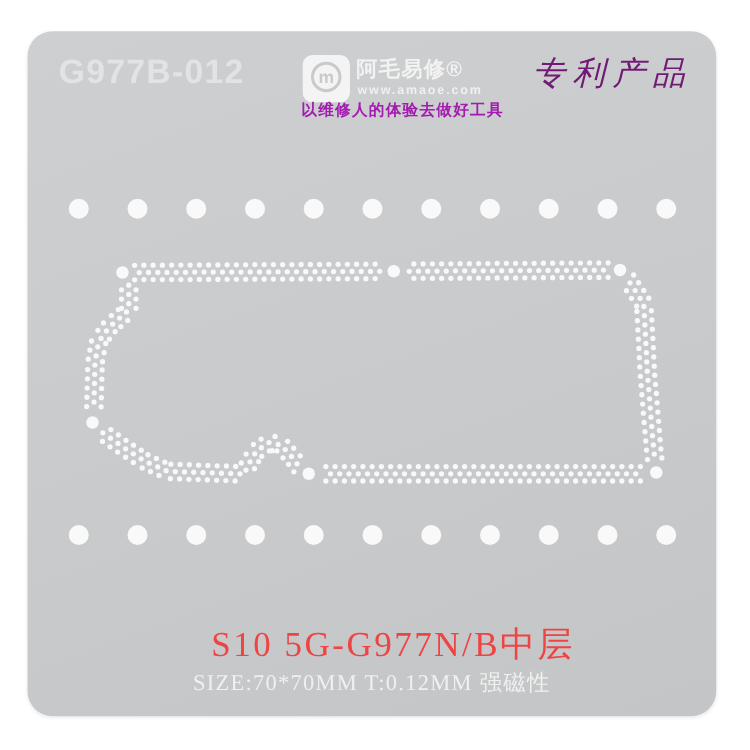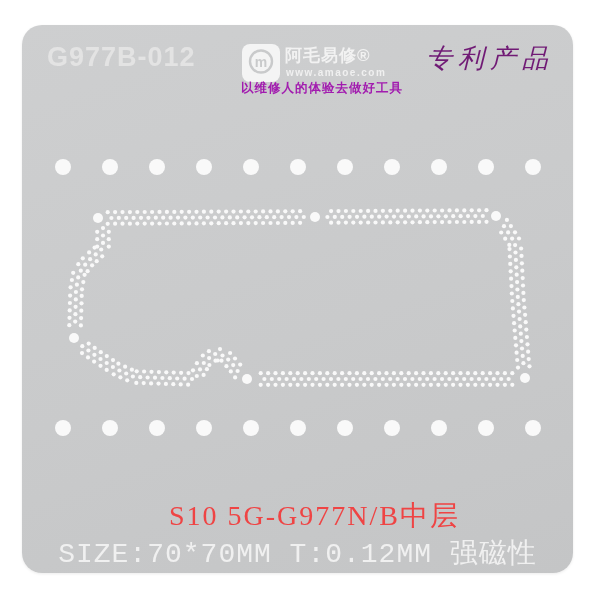--- a/index.html
+++ b/index.html
@@ -40,22 +40,22 @@
     font-family:"Liberation Serif",serif;
     font-size:15px;color:#ededed;letter-spacing:0.5px;white-space:nowrap;
   }
   .caption-1{
     position:absolute;left:22px;top:497px;width:551px;text-align:center;
     font-family:"Liberation Serif",serif;
     font-size:28px;color:#ef4444;letter-spacing:2px;white-space:nowrap;margin-left:17px;
   }
   .caption-2{
     position:absolute;left:22px;top:534px;width:551px;text-align:center;
-    font-family:Liberation Mono, monospace;
-    font-size:28px;color:#f0f0f0;letter-spacing:1px;white-space:nowrap;
+    font-family:Liberation Serif, serif;
+    font-size:18px;color:#f0f0f0;letter-spacing:1px;white-space:nowrap;
   }
   .pattern-svg{position:absolute;left:0;top:0;}
 </style>
 </head>
 <body>
 
 <div class="canvas">
 
   <div class="plate"></div>
 

